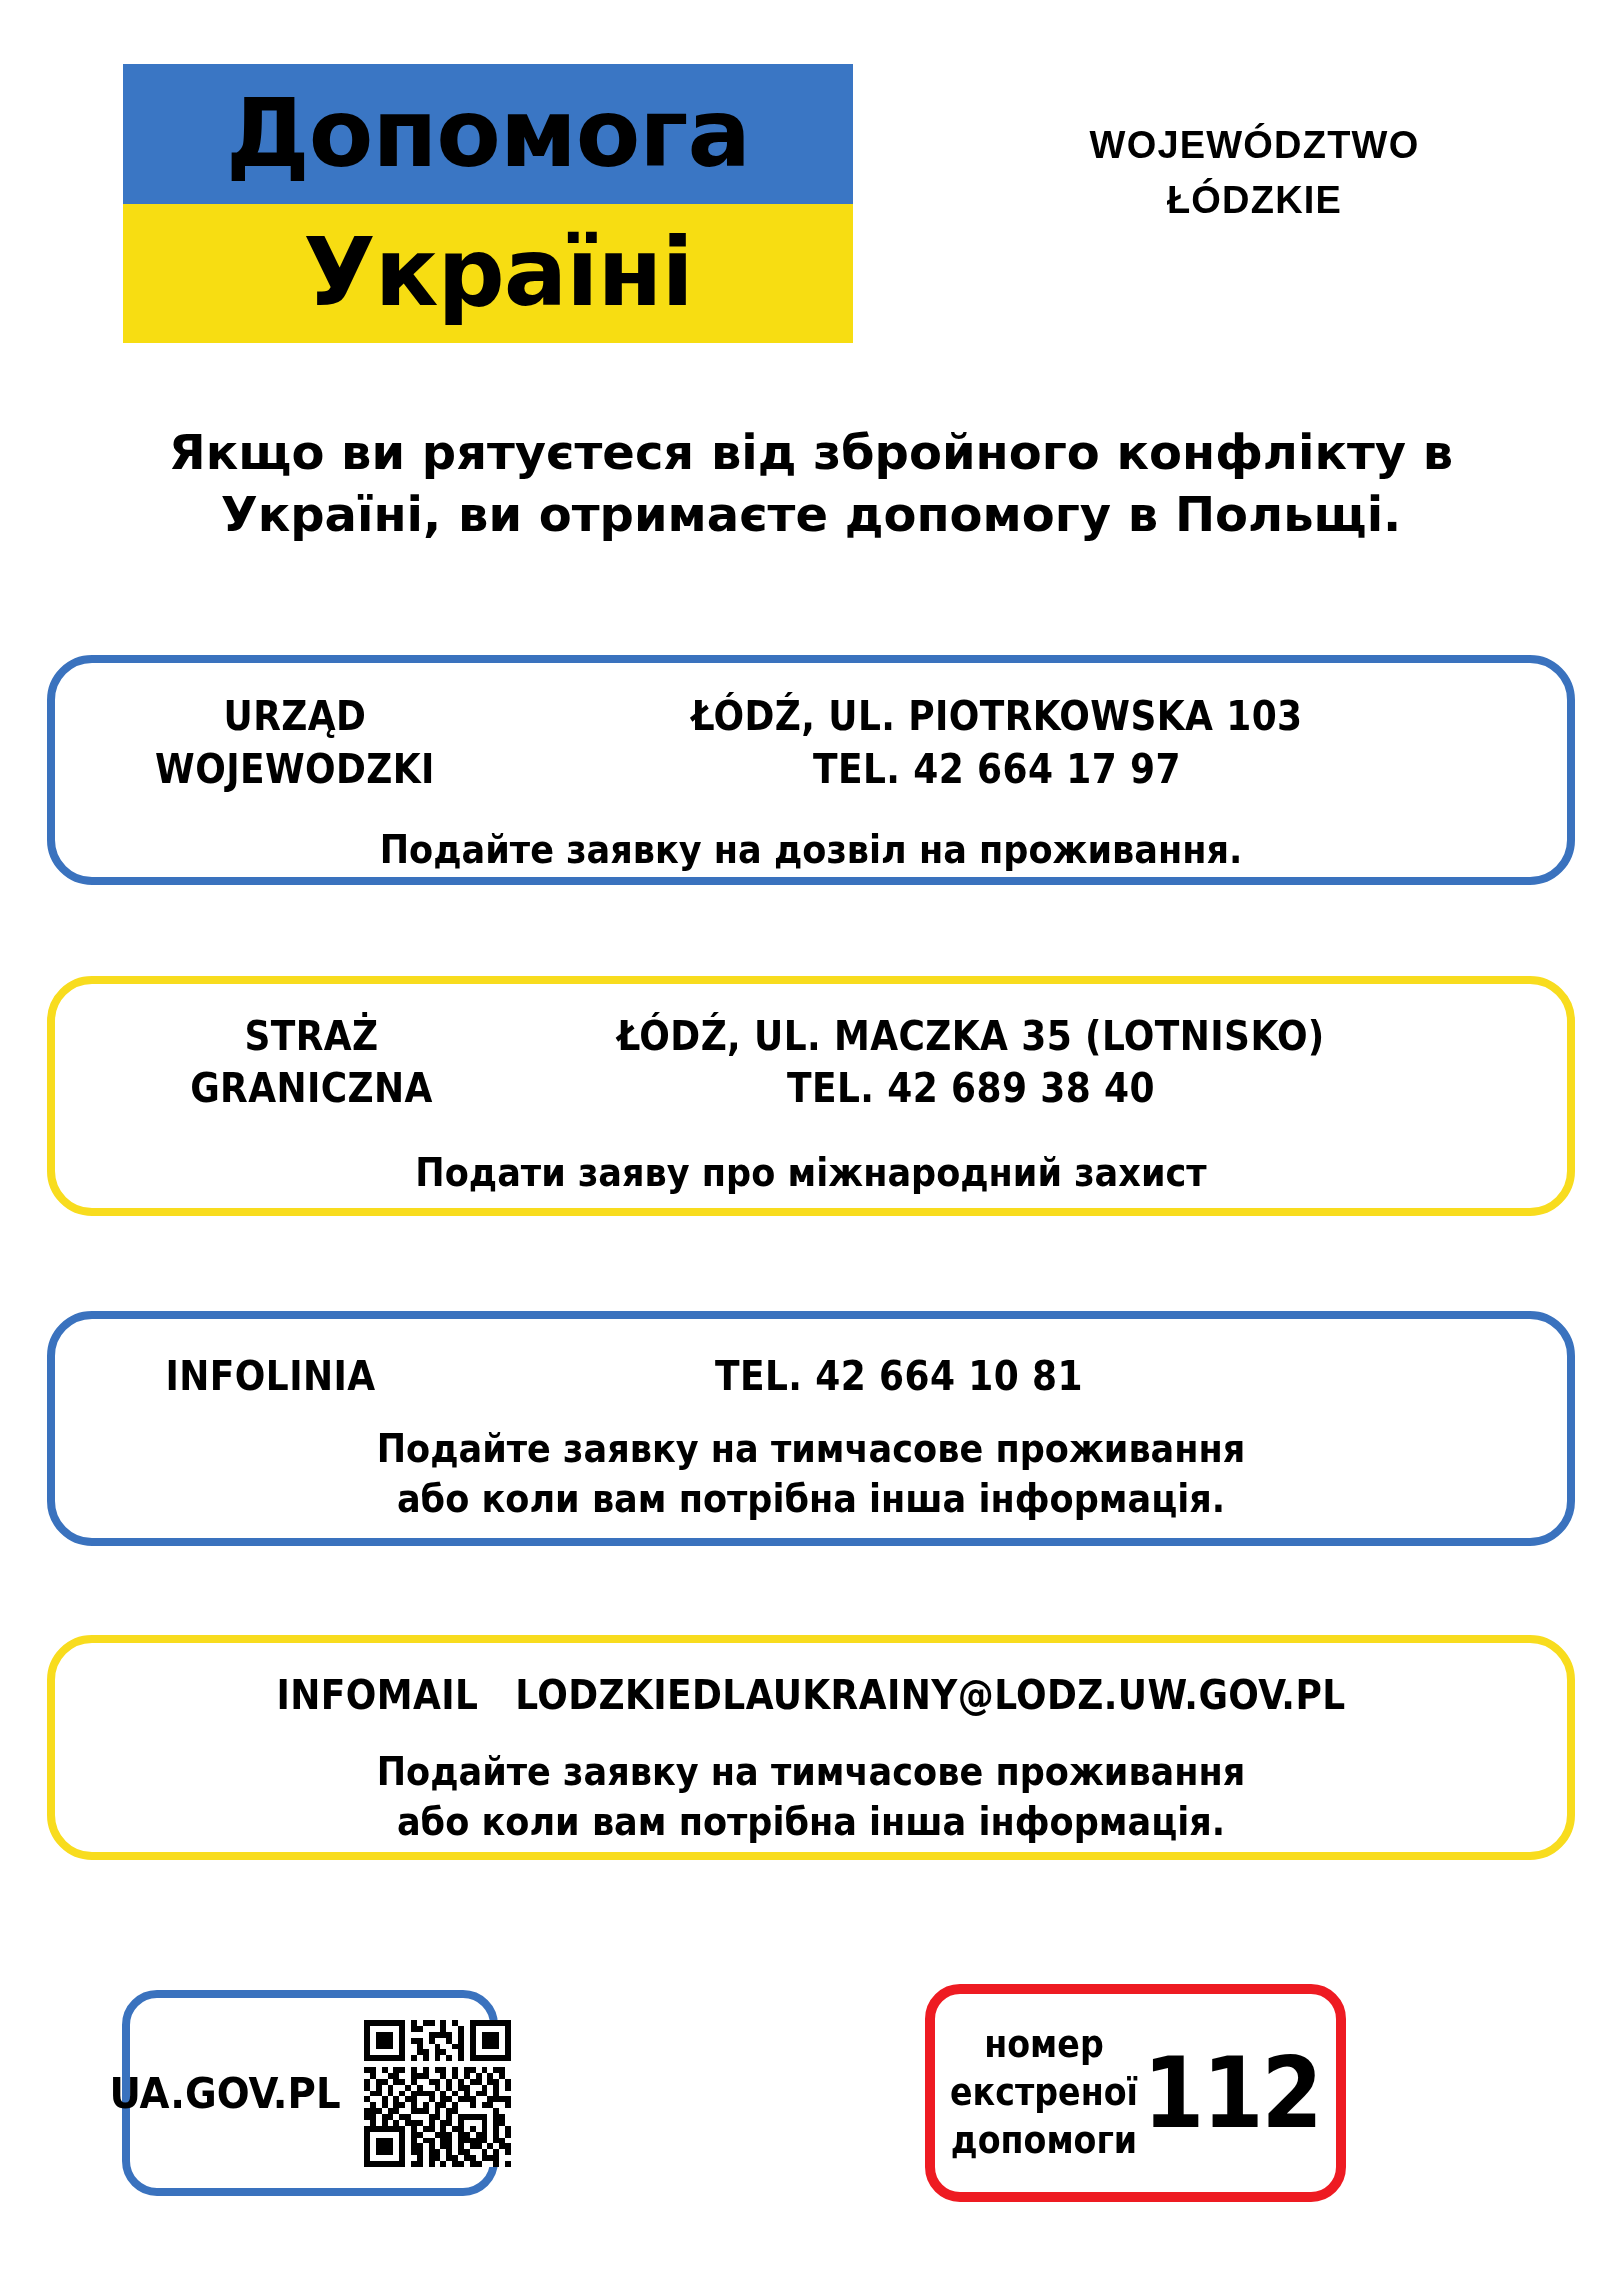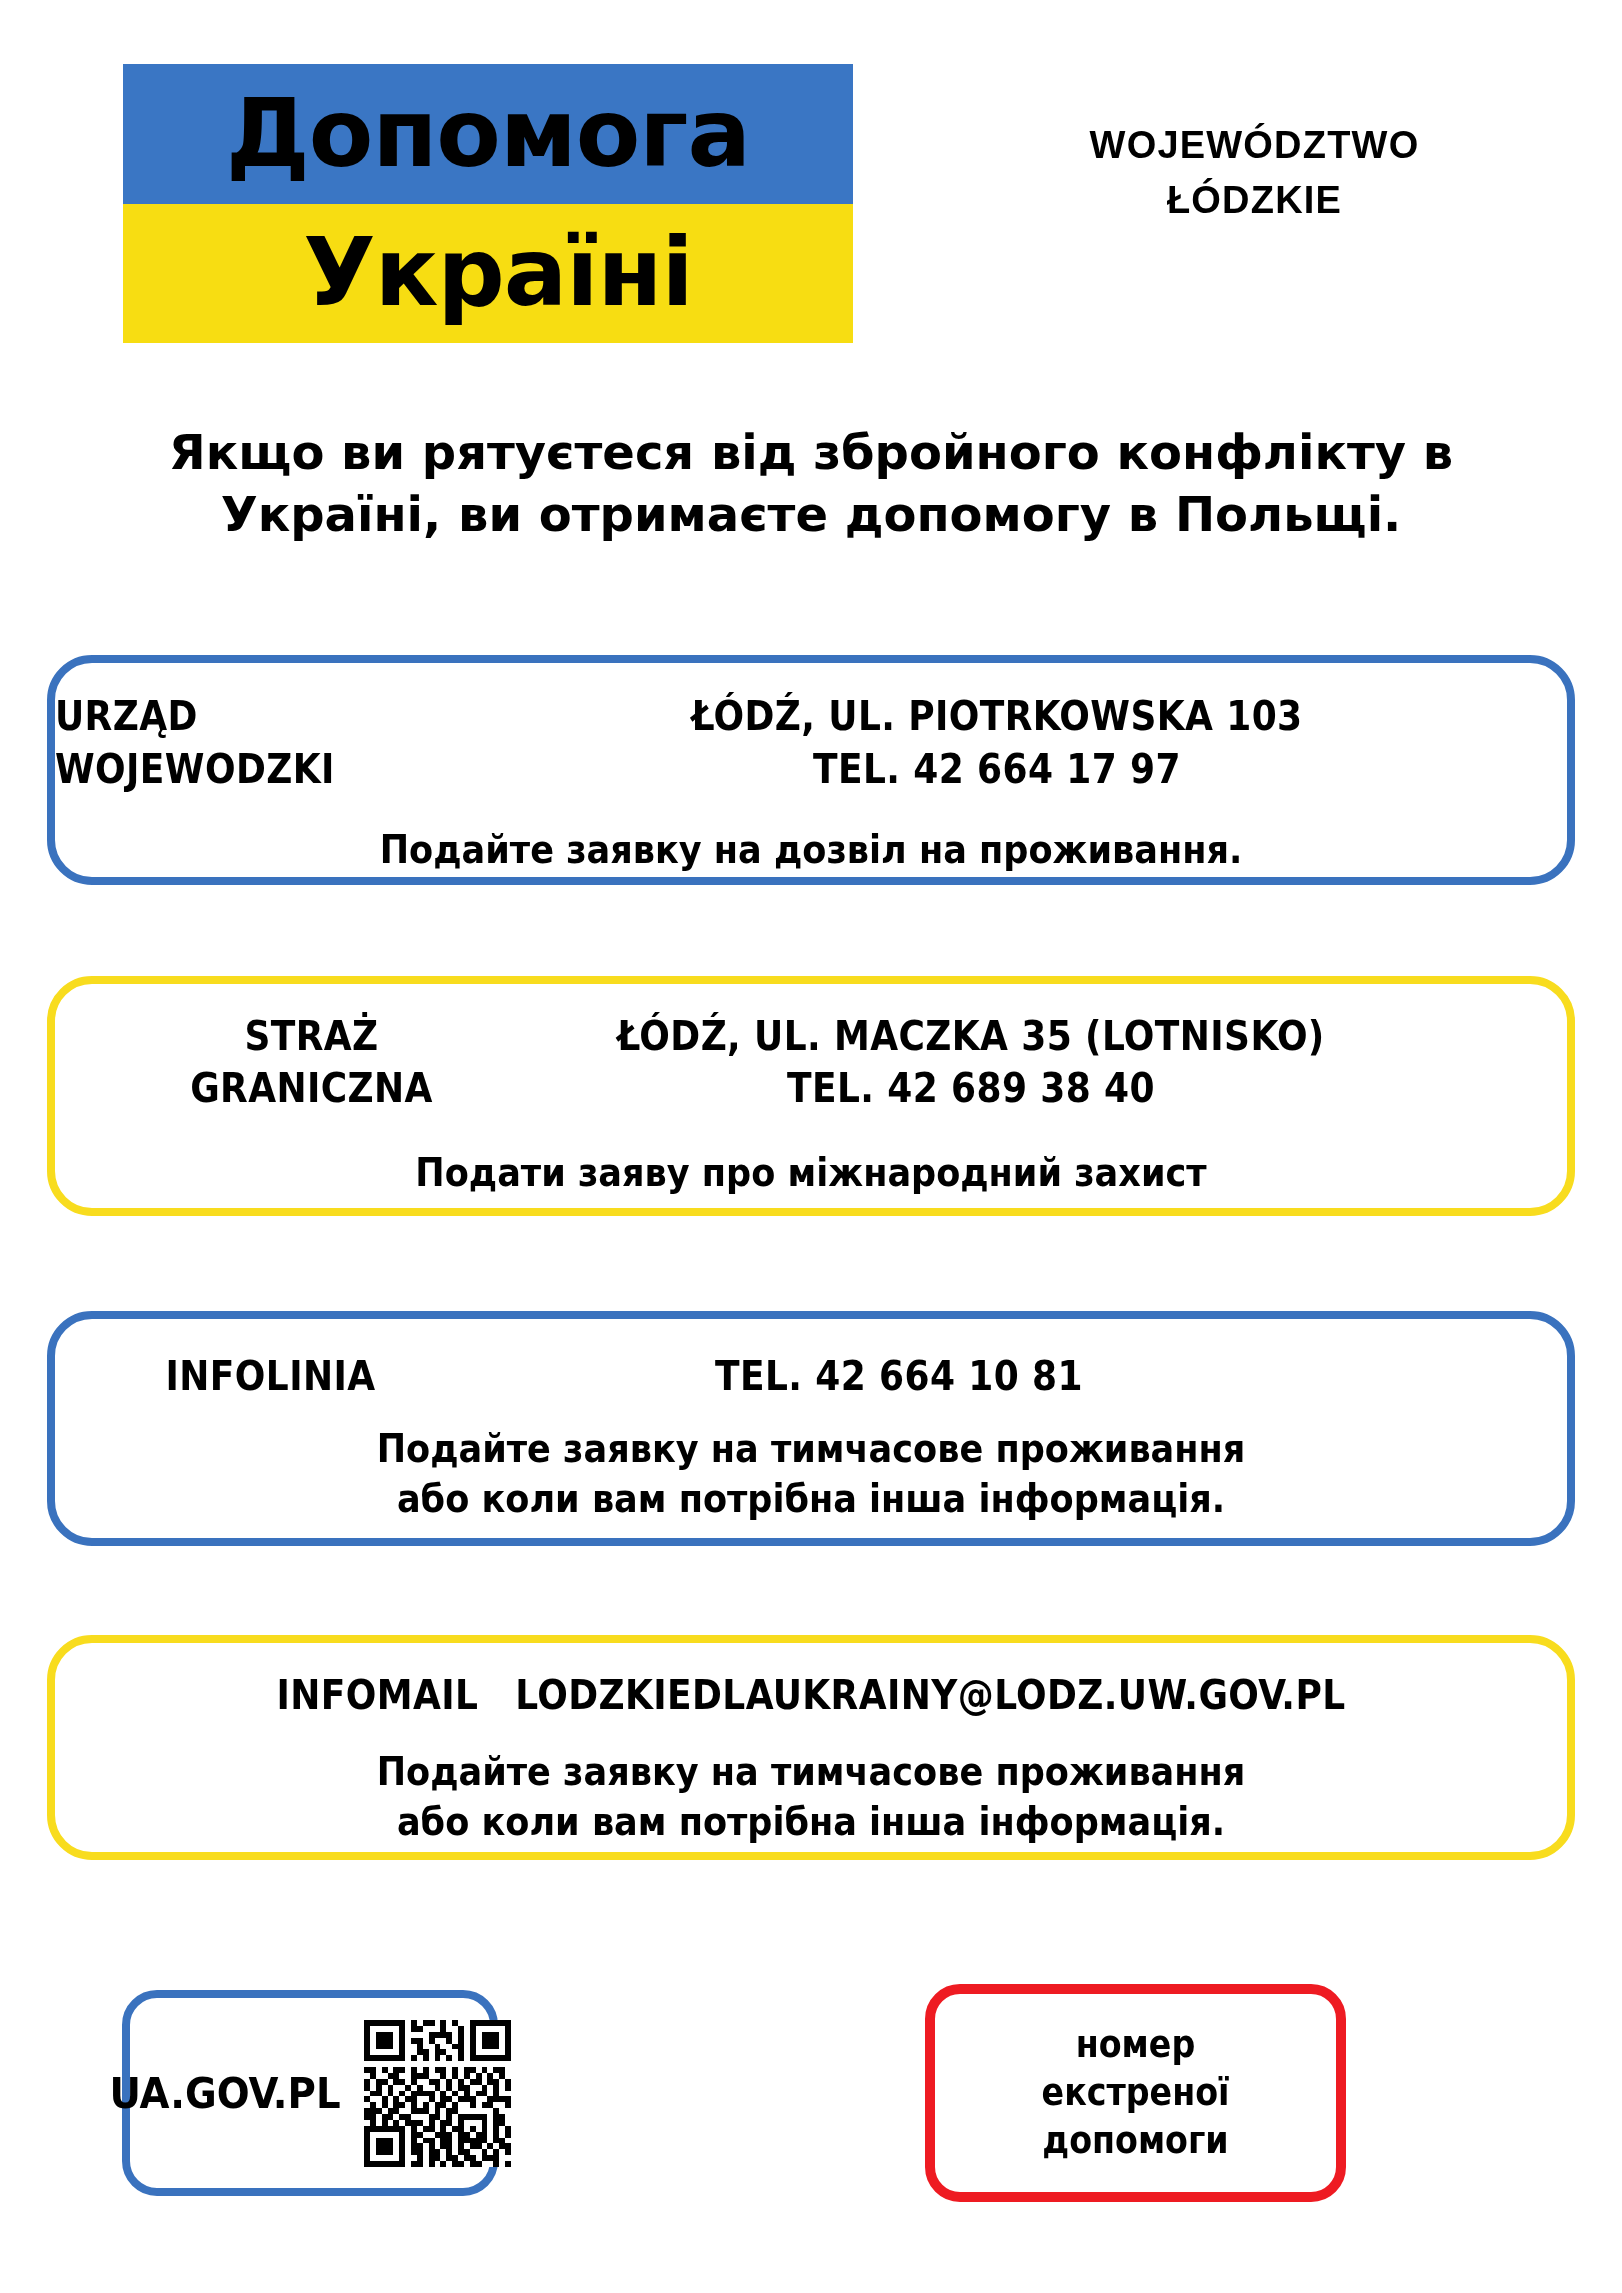--- a/index.html
+++ b/index.html
@@ -124,21 +124,21 @@
     font-size: 39px;
     font-weight: 700;
     line-height: 1.28;
     text-align: center;
     font-family: "DejaVu Sans Condensed", "DejaVu Sans", sans-serif;
   }
   .box-note div { display: block; }
 
   
   #box-urzad .box-top   { padding: 27.4px 0 0 0; }
-  #box-urzad .box-label { width: 480px; text-align: left; }
+  #box-urzad .box-label { width: 480px; text-align: center; }
   #box-urzad .box-detail{ flex: 1; text-align: center; padding-right: 108px; }
   #box-urzad .box-note  { margin-top: 29px; }
 
   
   #box-straz .box-top   { padding: 25.5px 0 0 0; margin-left: 46px; }
   #box-straz .box-label { width: 421px; text-align: center; }
   #box-straz .box-detail{ flex: 1; text-align: center; padding-right: 147px; }
   #box-straz .box-note  { margin-top: 33px; }
 
   
@@ -492,14 +492,15 @@
     </g>
   </svg>
 </div>
 
 <div id="box-emergency">
   <div id="emergency-label">
     <div>номер</div>
     <div>екстреної</div>
     <div>допомоги</div>
   </div>
+  <div id="emergency-number">112</div>
 </div>
 
 
 </body></html>

